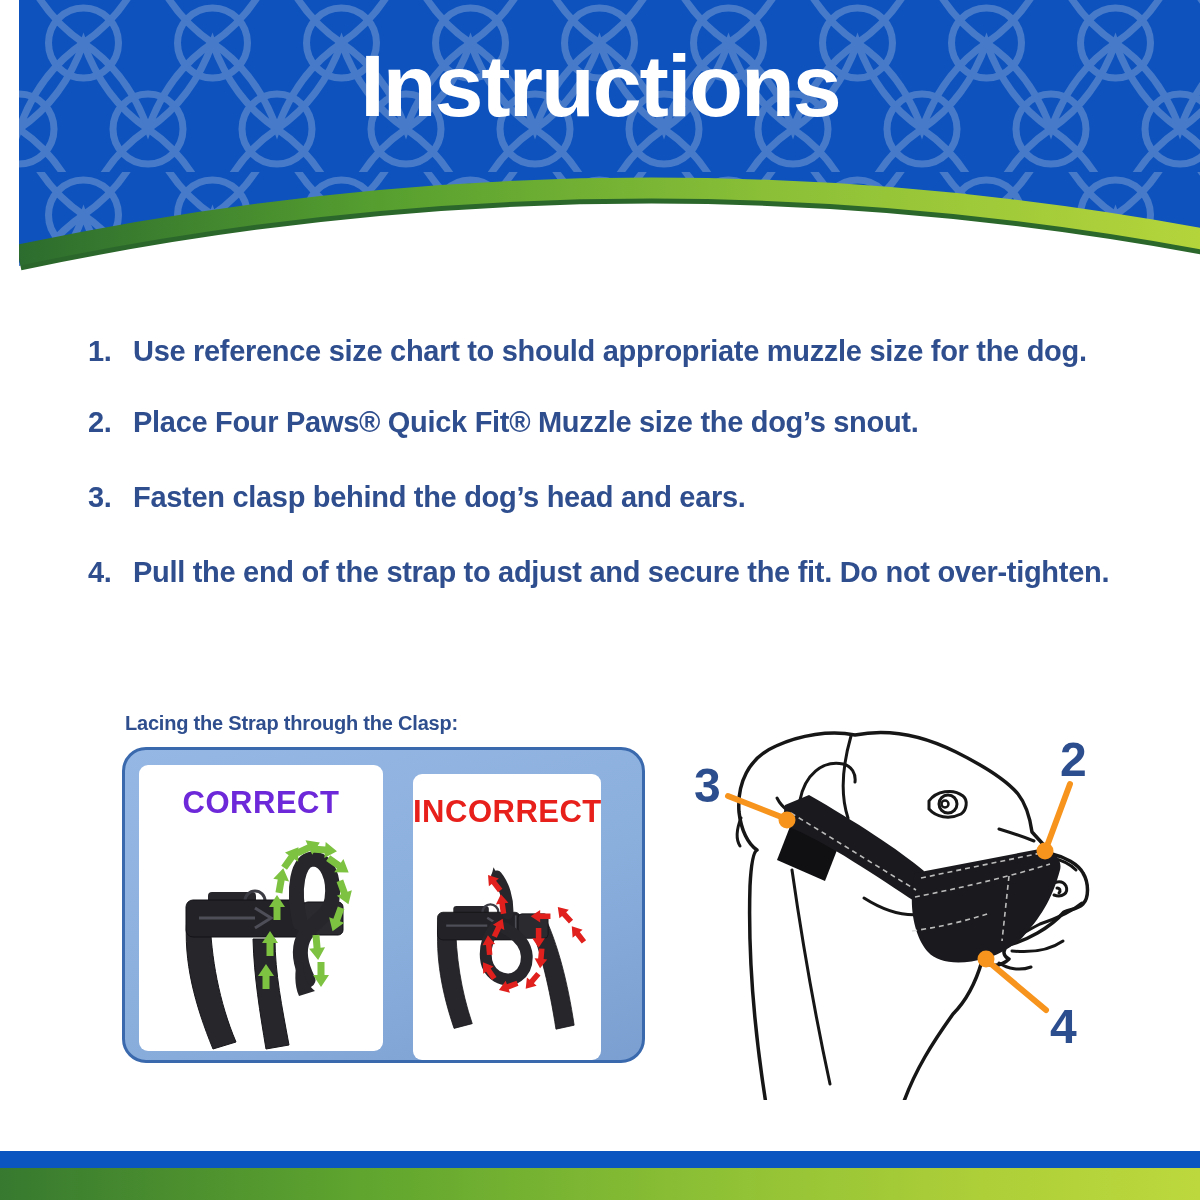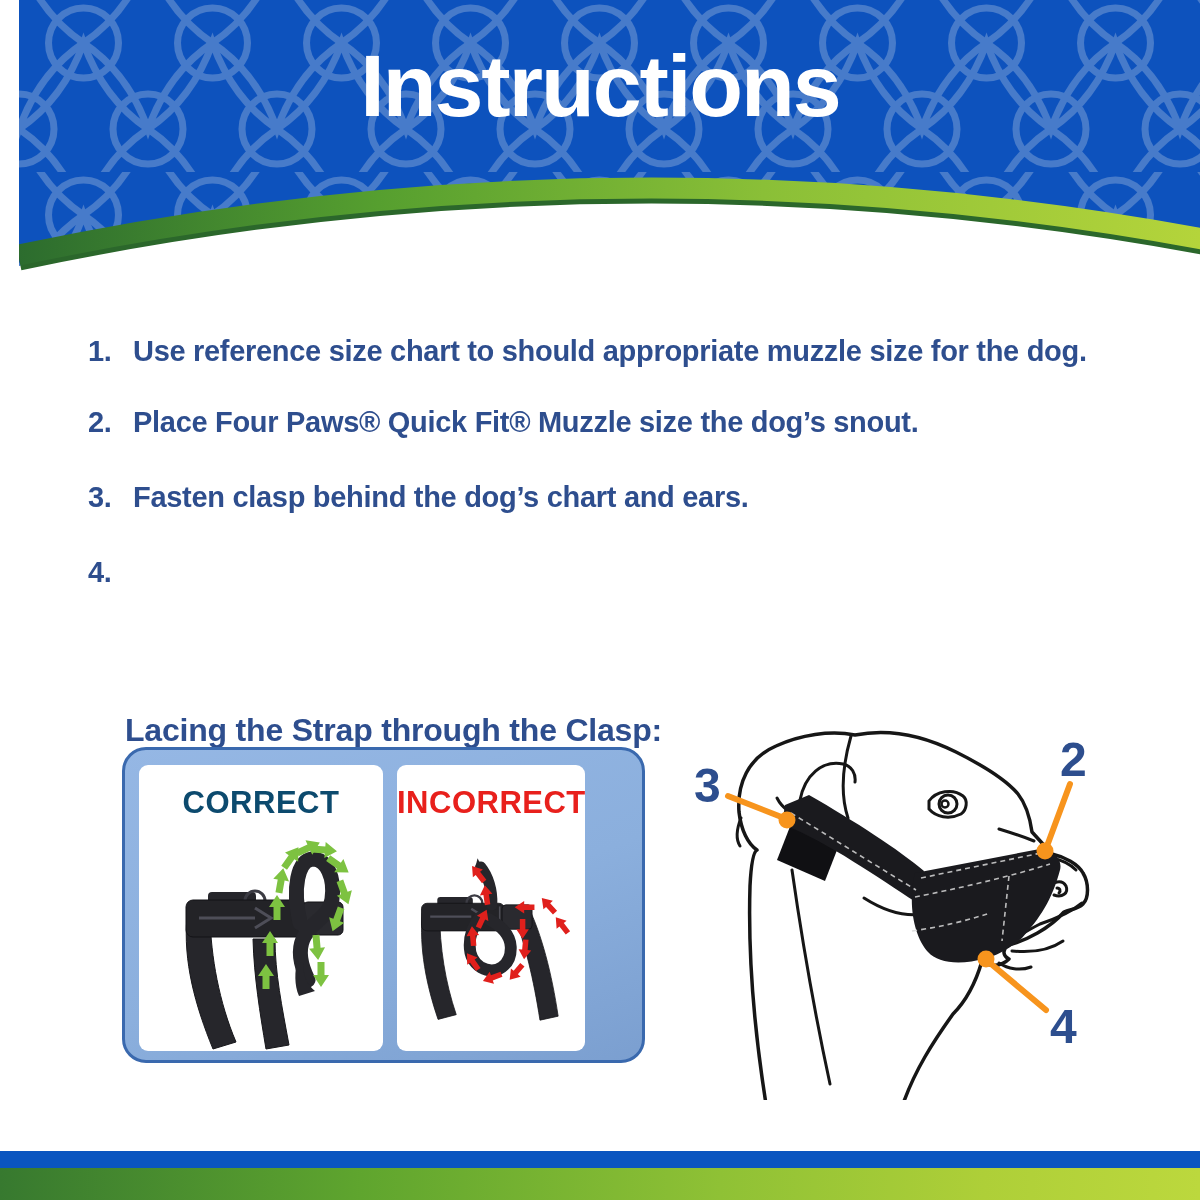--- a/index.html
+++ b/index.html
@@ -16,30 +16,30 @@
   
   .steps{position:absolute;left:88px;top:0;width:1080px;}
   .step{position:absolute;display:flex;color:#2e4e8e;font-weight:bold;
         font-size:29px;line-height:36px;letter-spacing:-0.3px;}
   .step-num{width:45px;flex:0 0 45px;}
   .step-text{flex:1;}
   .s1{top:333px;} .s2{top:404px;} .s3{top:479px;} .s4{top:554px;}
 
   
   .lacing-heading{position:absolute;left:125px;top:712px;color:#2e4e8e;
-                  font-size:32px;font-weight:bold;letter-spacing:-0.2px;}
+                  font-size:20px;font-weight:bold;letter-spacing:-0.2px;}
   .compare-box{position:absolute;left:122px;top:747px;width:523px;height:316px;
                background:linear-gradient(160deg,#95b7e4 0%,#8bafdd 55%,#7b9fd0 100%);
                border:3px solid #3a69ae;border-radius:24px;}
   .panel{position:absolute;top:15px;width:244px;height:286px;background:#ffffff;border-radius:9px;}
   .panel-left{left:14px;}
-  .panel-right{left:272px;width:188px;}
+  .panel-right{left:288px;width:188px;margin-top:9px;}
   .panel-label{position:absolute;left:0;top:22px;width:100%;text-align:center;
                font-size:31px;font-weight:bold;letter-spacing:0.5px;line-height:1;}
-  .label-correct{color:#0c4a6e;}
+  .label-correct{color:#6d28d9;}
   .label-incorrect{color:#e8201c;}
   .panel svg.clasp{position:absolute;left:0;top:0;width:100%;height:100%;}
 
   
   .dog-diagram{position:absolute;left:660px;top:700px;width:540px;height:400px;}
   .dog-diagram svg{display:block;}
   svg text.callout-num{font-family:"Liberation Sans",sans-serif;font-weight:bold;
                        font-size:48px;fill:#2d4e8e;}
 
   
@@ -94,26 +94,27 @@
     </div>
     <div class="step s2">
       <div class="step-num">2.</div>
       <div class="step-text">
         <div>Place Four Paws® Quick Fit® Muzzle size the dog’s snout.</div>
       </div>
     </div>
     <div class="step s3">
       <div class="step-num">3.</div>
       <div class="step-text">
-        <div>Fasten clasp behind the dog’s chart and ears.</div>
+        <div>Fasten clasp behind the dog’s head and ears.</div>
       </div>
     </div>
     <div class="step s4">
       <div class="step-num">4.</div>
       <div class="step-text">
+        <div>Pull the end of the strap to adjust and secure the fit. Do not over-tighten.</div>
       </div>
     </div>
   </div>
 
   <div class="lacing-heading">Lacing the Strap through the Clasp:</div>
 
   <div class="compare-box">
 
     <div class="panel panel-left">
       <svg class="clasp" viewBox="136 762 244 286">

